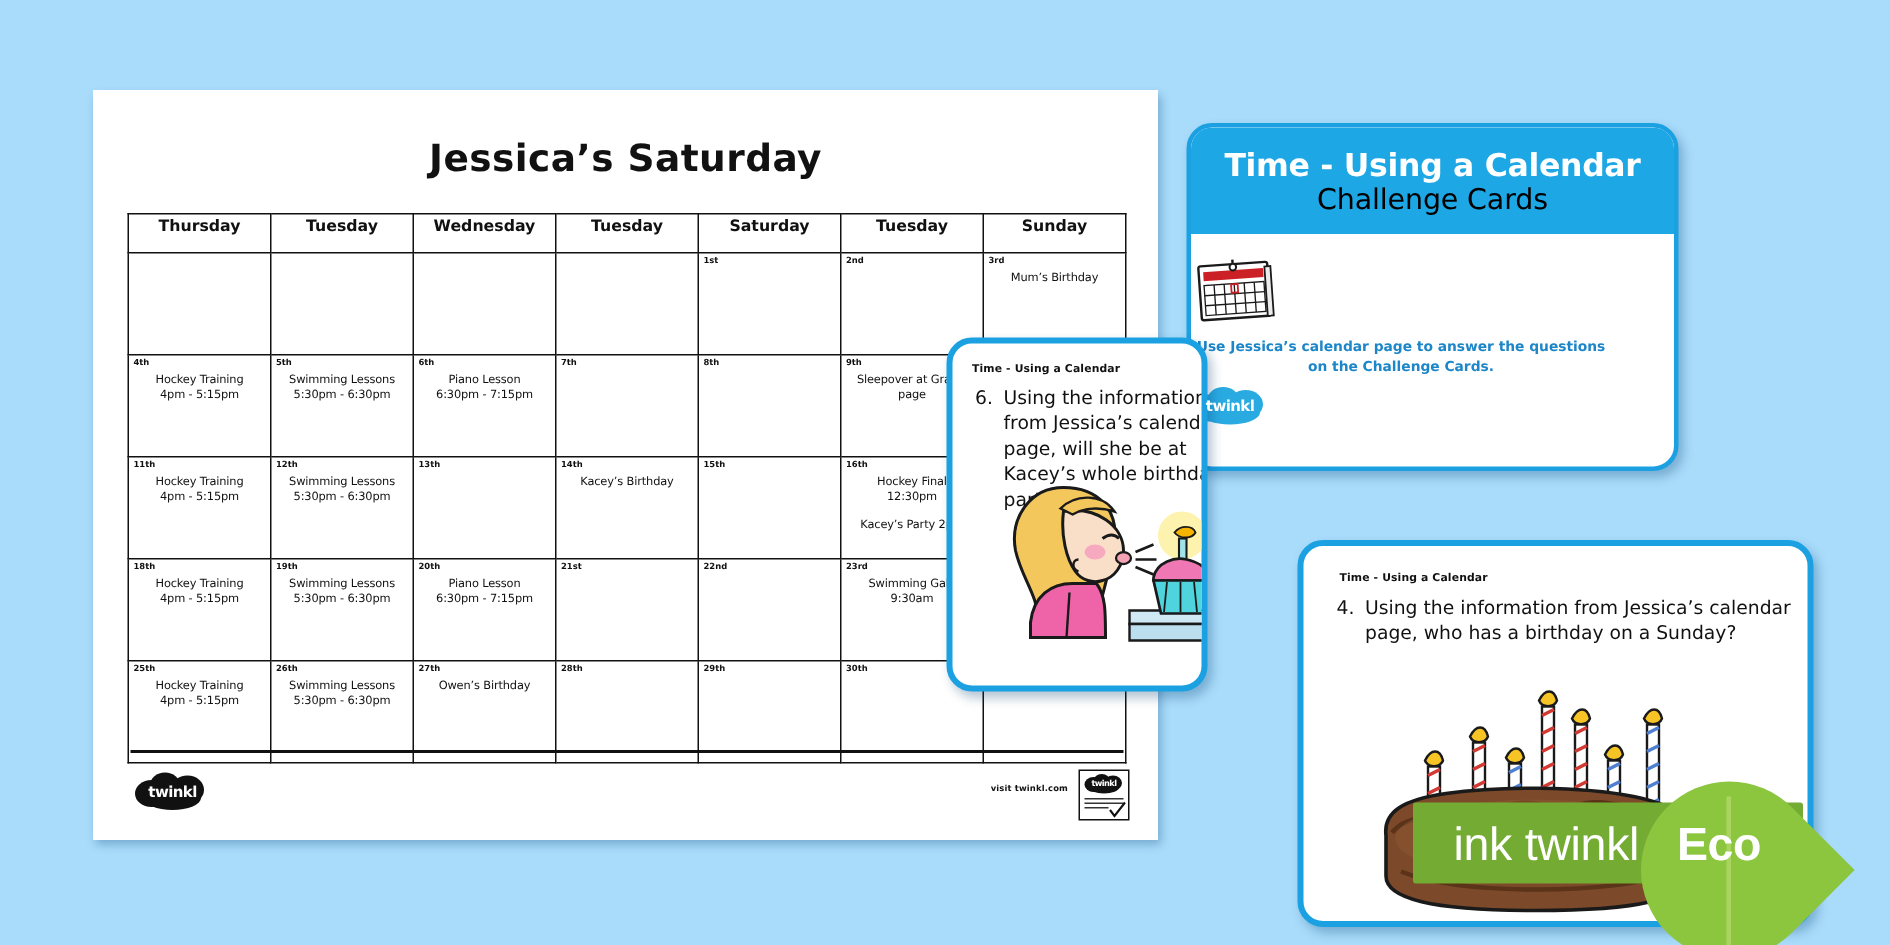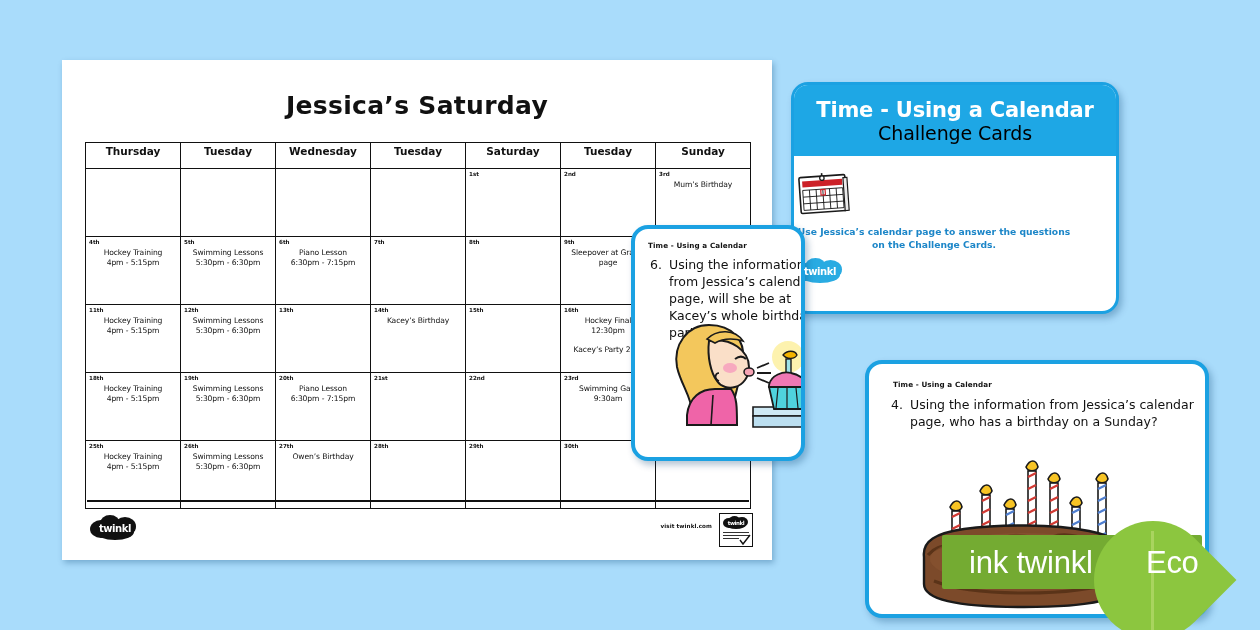--- a/index.html
+++ b/index.html
@@ -195,22 +195,22 @@
     background:#8cc63f;
     border-radius:70% 0 70% 70%;
     transform:rotate(45deg);
   }
   #eco-leaf-vein{
     position:absolute;left:209px;top:0px;width:3px;height:108px;
     background:#a9d45f;
   }
   #eco-word{
     position:absolute;left:176px;top:14px;
-    font-family:"Liberation Sans", sans-serif;font-weight:normal;
-    font-size:31px;color:#fff;letter-spacing:-.3px;margin-left:28px;
+    font-family:"Liberation Sans", sans-serif;font-weight:bold;
+    font-size:31px;color:#fff;letter-spacing:-.3px;
   }
 </style>
 </head>
 <body>
 
 <div class="stage">
 
   <div id="calendar-page">
     <div id="calendar-title">Jessica’s Saturday</div>
 

